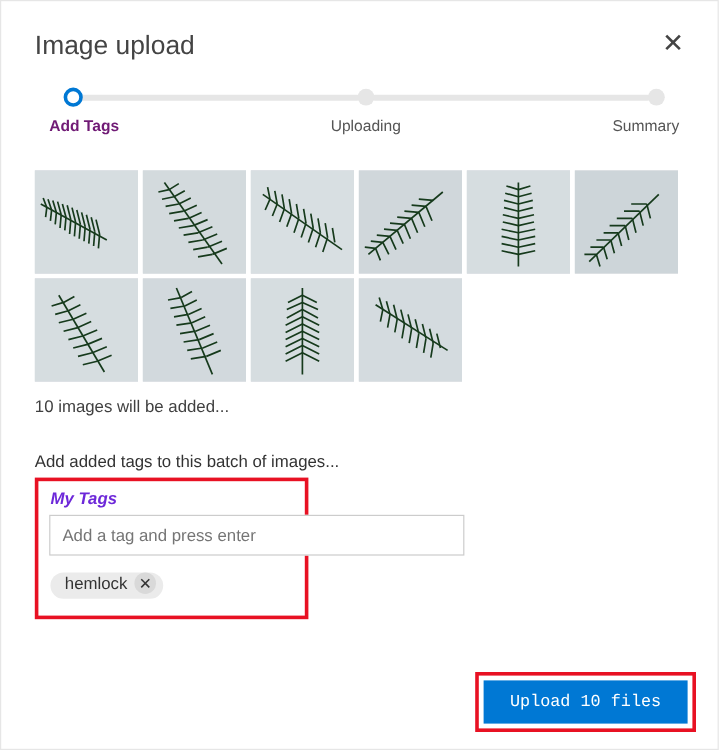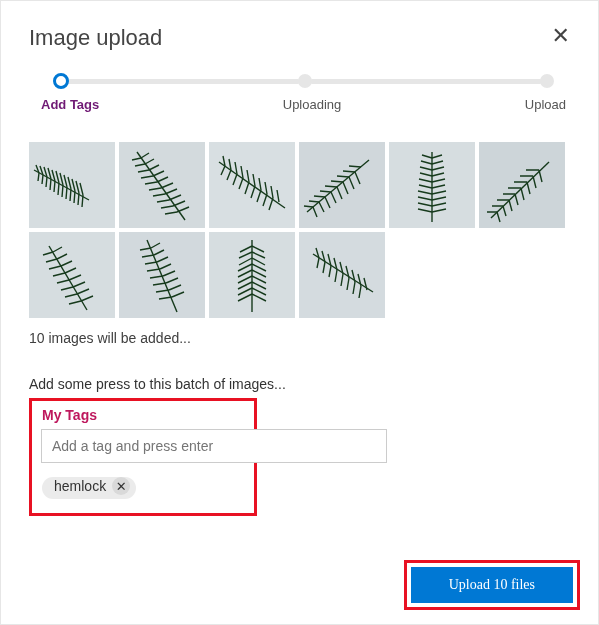--- a/index.html
+++ b/index.html
@@ -99,22 +99,23 @@
   .mytags-box {
     border: 3px solid #e81123;
     margin-top: 6px;
     padding: 4px 10px 14px 10px;
     width: 228px;
     position: relative;
   }
   .mytags-title {
     font-size: 14px;
     font-weight: 700;
-    color: #be185d;
+    color: #6d28d9;
     margin: 2px 0 6px 0;
+    font-style: italic;
   }
   .tag-input {
     width: 346px;
     margin-left: -1px;
     padding: 8px 10px;
     font-size: 14px;
     color: #888;
     border: 1px solid #ccc;
     background: #fff;
     font-family: inherit;
@@ -147,24 +148,24 @@
     position: absolute;
     right: 18px;
     bottom: 14px;
     border: 3px solid #e81123;
     padding: 4px;
   }
   .upload-btn {
     background: #0078d4;
     color: #fff;
     border: none;
-    padding: 10px 38px;
+    padding: 10px 22px;
     font-size: 14px;
     cursor: pointer;
-    font-family: Liberation Serif, serif;
+    font-family: Liberation Mono, monospace;
   }
 </style>
 </head>
 <body>
 
 <div class="dialog">
 
   <div class="header-row">
     <h1 class="title">Image upload</h1>
     <button class="close-btn">
@@ -175,21 +176,21 @@
   <div class="stepper">
     <div class="step-dot active"></div>
     <div class="step-line"></div>
     <div class="step-dot"></div>
     <div class="step-line"></div>
     <div class="step-dot"></div>
   </div>
   <div class="stepper-labels">
     <span class="active-label">Add Tags</span>
     <span>Uploading</span>
-    <span>Upload</span>
+    <span>Summary</span>
   </div>
 
   <div class="thumbs">
 
     <div class="thumb">
         <svg viewBox="0 0 86 86">
           <rect width="86" height="86" fill="#d6dde0"></rect>
           <g stroke="#163a1c" stroke-width="1.4" fill="none">
             <path d="M5 28 L60 58"></path>
             <path d="M10 31 l-3 -8 M14 33 l-3 -9 M18 35 l-3 -10 M22 37 l-3 -11 M26 39 l-3 -11 M30 41 l-3 -12 M34 43 l-3 -12 M38 45 l-3 -12 M42 47 l-3 -12 M46 49 l-3 -12 M50 51 l-3 -12 M54 53 l-3 -12"></path>
@@ -284,21 +285,21 @@
             <path d="M14 22 L74 60"></path>
             <path d="M20 26 l-3 -10 M26 30 l-3 -11 M32 34 l-3 -12 M38 38 l-3 -12 M44 42 l-3 -12 M50 46 l-3 -12 M56 50 l-3 -12 M62 54 l-3 -12 M68 58 l-3 -12"></path>
             <path d="M20 26 l-2 10 M26 30 l-2 11 M32 34 l-2 11 M38 38 l-2 12 M44 42 l-2 12 M50 46 l-2 12 M56 50 l-2 12 M62 54 l-2 12"></path>
           </g>
         </svg>
       </div>
   </div>
 
   <div class="count-text">10 images will be added...</div>
 
-  <div class="prompt-text">Add some press to this batch of images...</div>
+  <div class="prompt-text">Add added tags to this batch of images...</div>
 
   <div class="mytags-box">
     <div class="mytags-title">My Tags</div>
     <input class="tag-input" type="text" placeholder="Add a tag and press enter" style="">
     <div>
       <span class="tag-chip">
         <span>hemlock</span>
         <span class="remove">
           <span>✕</span>
         </span>

